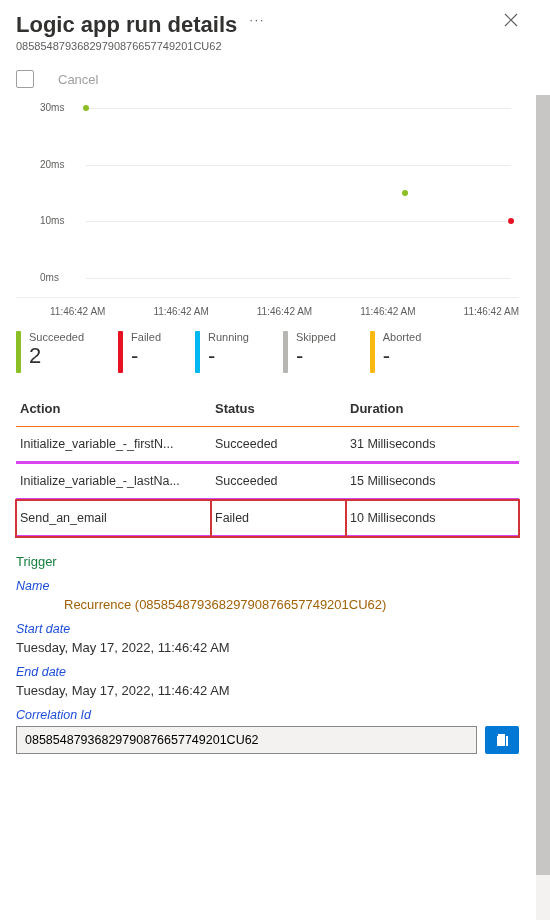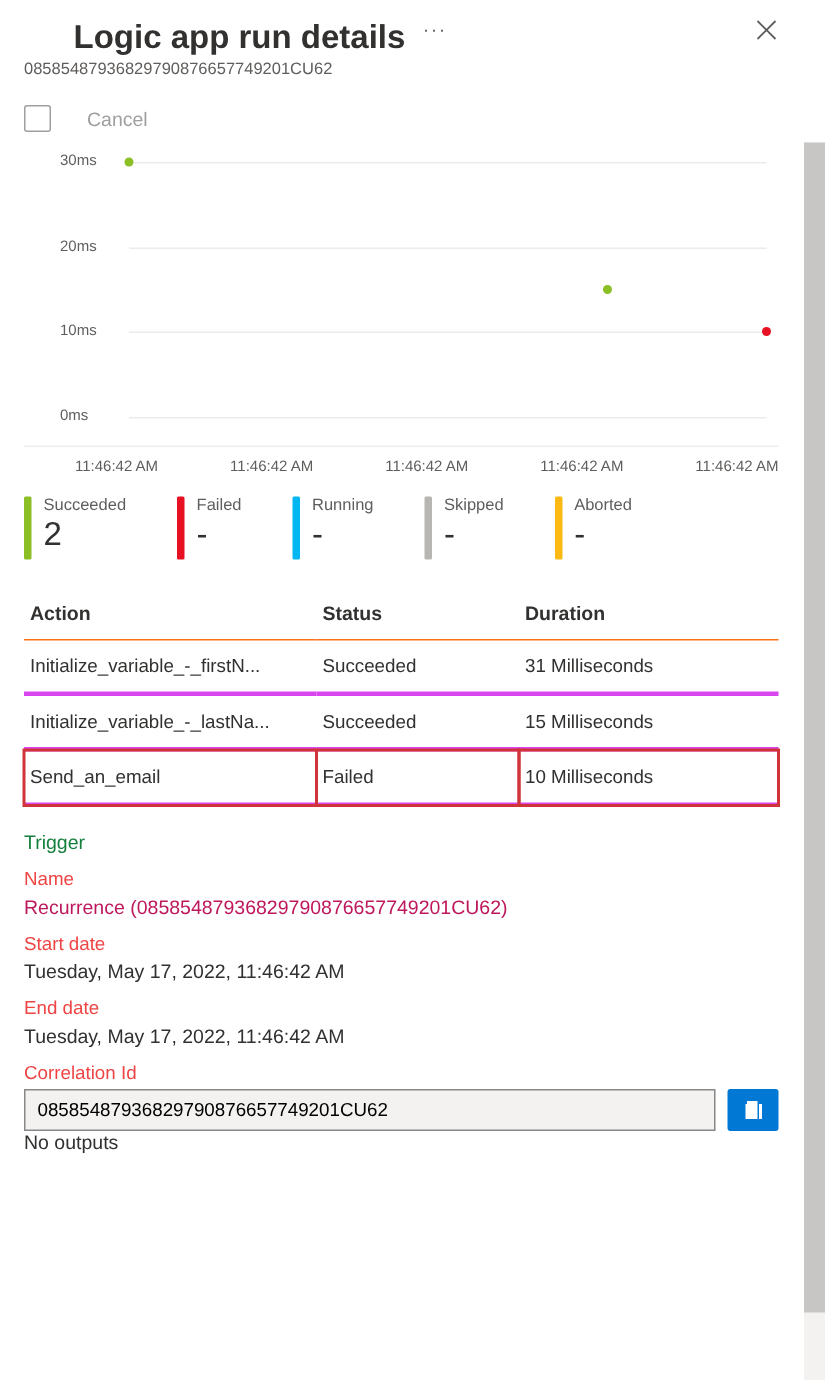--- a/index.html
+++ b/index.html
@@ -35,21 +35,20 @@
   .header-row {
     display: flex;
     align-items: flex-start;
     justify-content: space-between;
   }
   .title-block { flex: 1; }
   h1 {
     font-size: 22px;
     font-weight: 600;
     display: inline-block;
-    margin-left: 33px;
   }
   .ellipsis {
     display: inline-block;
     margin-left: 8px;
     letter-spacing: 1px;
     color: #605e5c;
     vertical-align: top;
   }
   .run-id {
     font-size: 11px;
@@ -88,23 +87,23 @@
   .kpi-txt .val { font-size: 22px; font-weight: 400; }
   
   .tbl { width: 100%; border-collapse: collapse; margin-bottom: 16px; }
   .tbl th { text-align: left; font-weight: 600; font-size: 13px; padding: 10px 4px; border-bottom: 1px solid #f97316; }
   .tbl td { padding: 10px 4px; font-size: 12.5px; border-bottom: 3px solid #d946ef; white-space: nowrap; overflow: hidden; text-overflow: ellipsis; }
   .tbl .c1 { width: 195px; max-width: 195px; }
   .tbl .c2 { width: 135px; }
   .failed-row td { outline: 2px solid #d13438; outline-offset: -1px; }
   
   .section-h { font-size: 13px; color: #15803d; margin: 14px 0 8px 0; }
-  .sub-lbl { font-size: 12.5px; color: #ef4444; margin: 10px 0 4px 0; }
+  .sub-lbl { font-size: 12.5px; color: #1d4ed8; margin: 10px 0 4px 0; font-style: italic; }
   .val-txt { font-size: 13px; }
-  .link { color: #be185d; cursor: pointer; }
+  .link { color: #a16207; cursor: pointer; margin-left: 48px; }
   .corr-row { display: flex; align-items: stretch; gap: 8px; margin-top: 4px; }
   .corr-input {
     flex: 1;
     background: #f3f2f1;
     border: 1px solid #8a8886;
     padding: 6px 8px;
     font-size: 12.5px;
     font-family: inherit;
   }
   .copy-btn {
@@ -235,18 +234,17 @@
   <div class="sub-lbl">Correlation Id</div>
   <div class="corr-row">
     <input class="corr-input" readonly="" value="08585487936829790876657749201CU62" style="">
     <div class="copy-btn">
       <svg viewBox="0 0 16 16">
           <path d="M4 2h7v2H4zM3 4h8v10H3zM12 4h2v10h-2z" fill="#fff"></path>
         </svg>
     </div>
   </div>
 
-  <div class="val-txt">No outputs</div>
 </div>
 
 <div class="scrollbar">
   <div class="scrollbar-thumb"></div>
 </div>
 
 </body></html>

